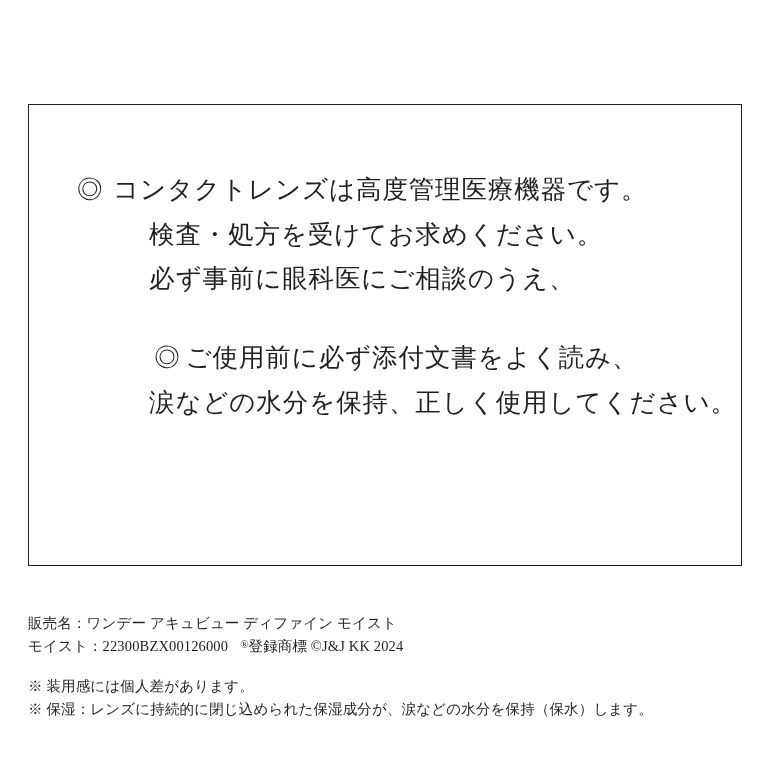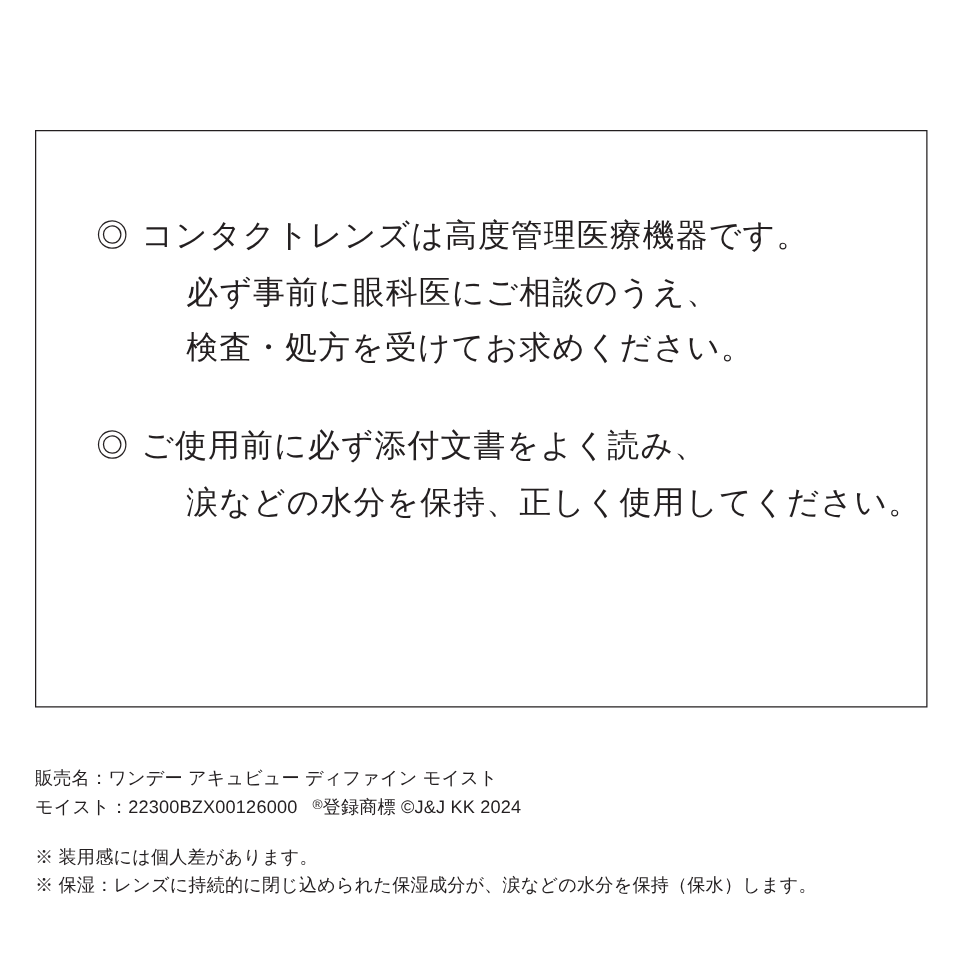--- a/index.html
+++ b/index.html
@@ -35,20 +35,21 @@
     position: absolute;
     left: 84px;
     top: 62px;
     right: 30px;
   }
   .notice-block {
     margin-bottom: 34px;
   }
   .notice-block:last-child {
     margin-bottom: 0;
+    text-align: center;
   }
   .notice-line {
     font-size: 25.5px;
     line-height: 1.75;
     letter-spacing: 0.035em;
     color: #231f20;
     white-space: nowrap;
   }
   .notice-line.indent {
     padding-left: 36px;
@@ -56,20 +57,21 @@
   .notice-line .bullet {
     display: inline-block;
     width: 36px;
     margin-left: -36px;
   }
   .footer {
     position: absolute;
     left: 28px;
     top: 612px;
     width: 714px;
+    font-family: Liberation Serif, serif;
   }
   .footer-line {
     font-size: 14.5px;
     line-height: 1.62;
     letter-spacing: 0.01em;
     color: #231f20;
     white-space: nowrap;
   }
   .footer-group-top {
     margin-bottom: 16px;
@@ -90,24 +92,24 @@
 <div class="page">
 
   <div class="notice-box">
     <div class="notice-inner">
 
       <div class="notice-block">
         <div class="notice-line">
           <span class="bullet">◎</span><span>コンタクトレンズは高度管理医療機器です。</span>
         </div>
         <div class="notice-line indent">
-          <span>必ず事前に眼科医にご相談のうえ、</span>
+          <span>検査・処方を受けてお求めください。</span>
         </div>
         <div class="notice-line indent">
-          <span>検査・処方を受けてお求めください。</span>
+          <span>必ず事前に眼科医にご相談のうえ、</span>
         </div>
       </div>
 
       <div class="notice-block">
         <div class="notice-line">
           <span class="bullet">◎</span><span>ご使用前に必ず添付文書をよく読み、</span>
         </div>
         <div class="notice-line indent">
           <span>涙などの水分を保持、正しく使用してください。</span>
         </div>

